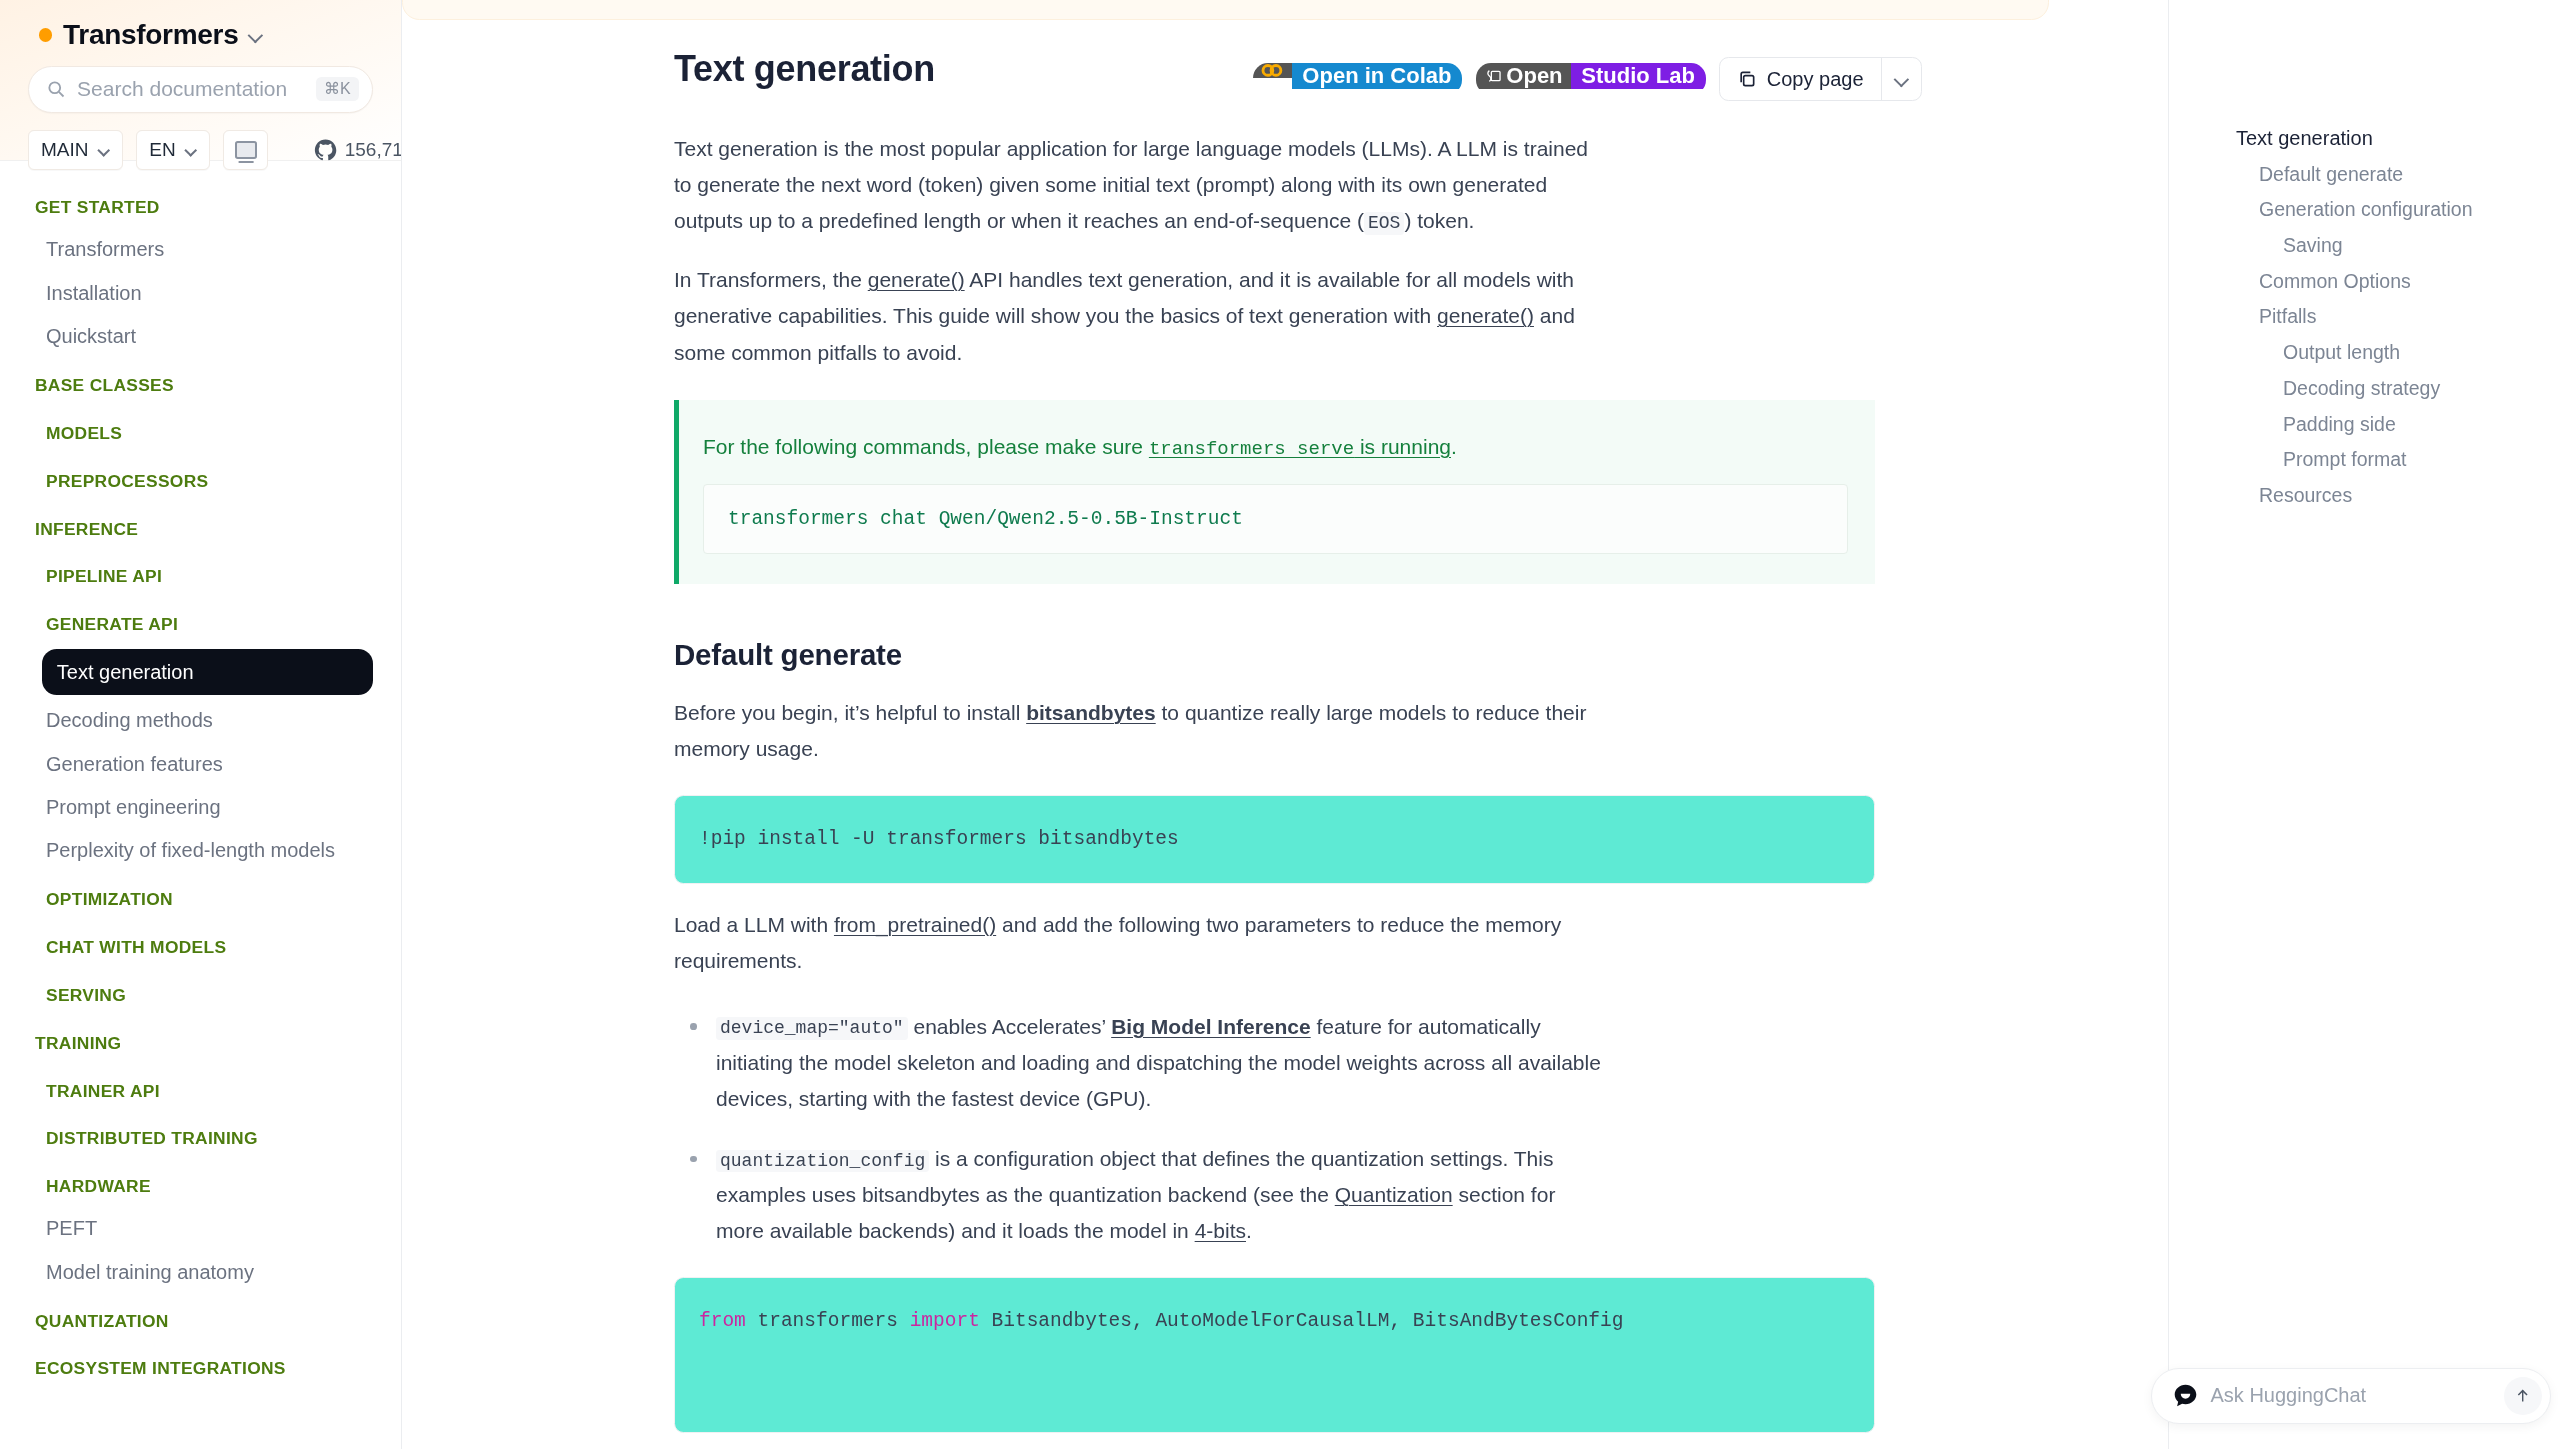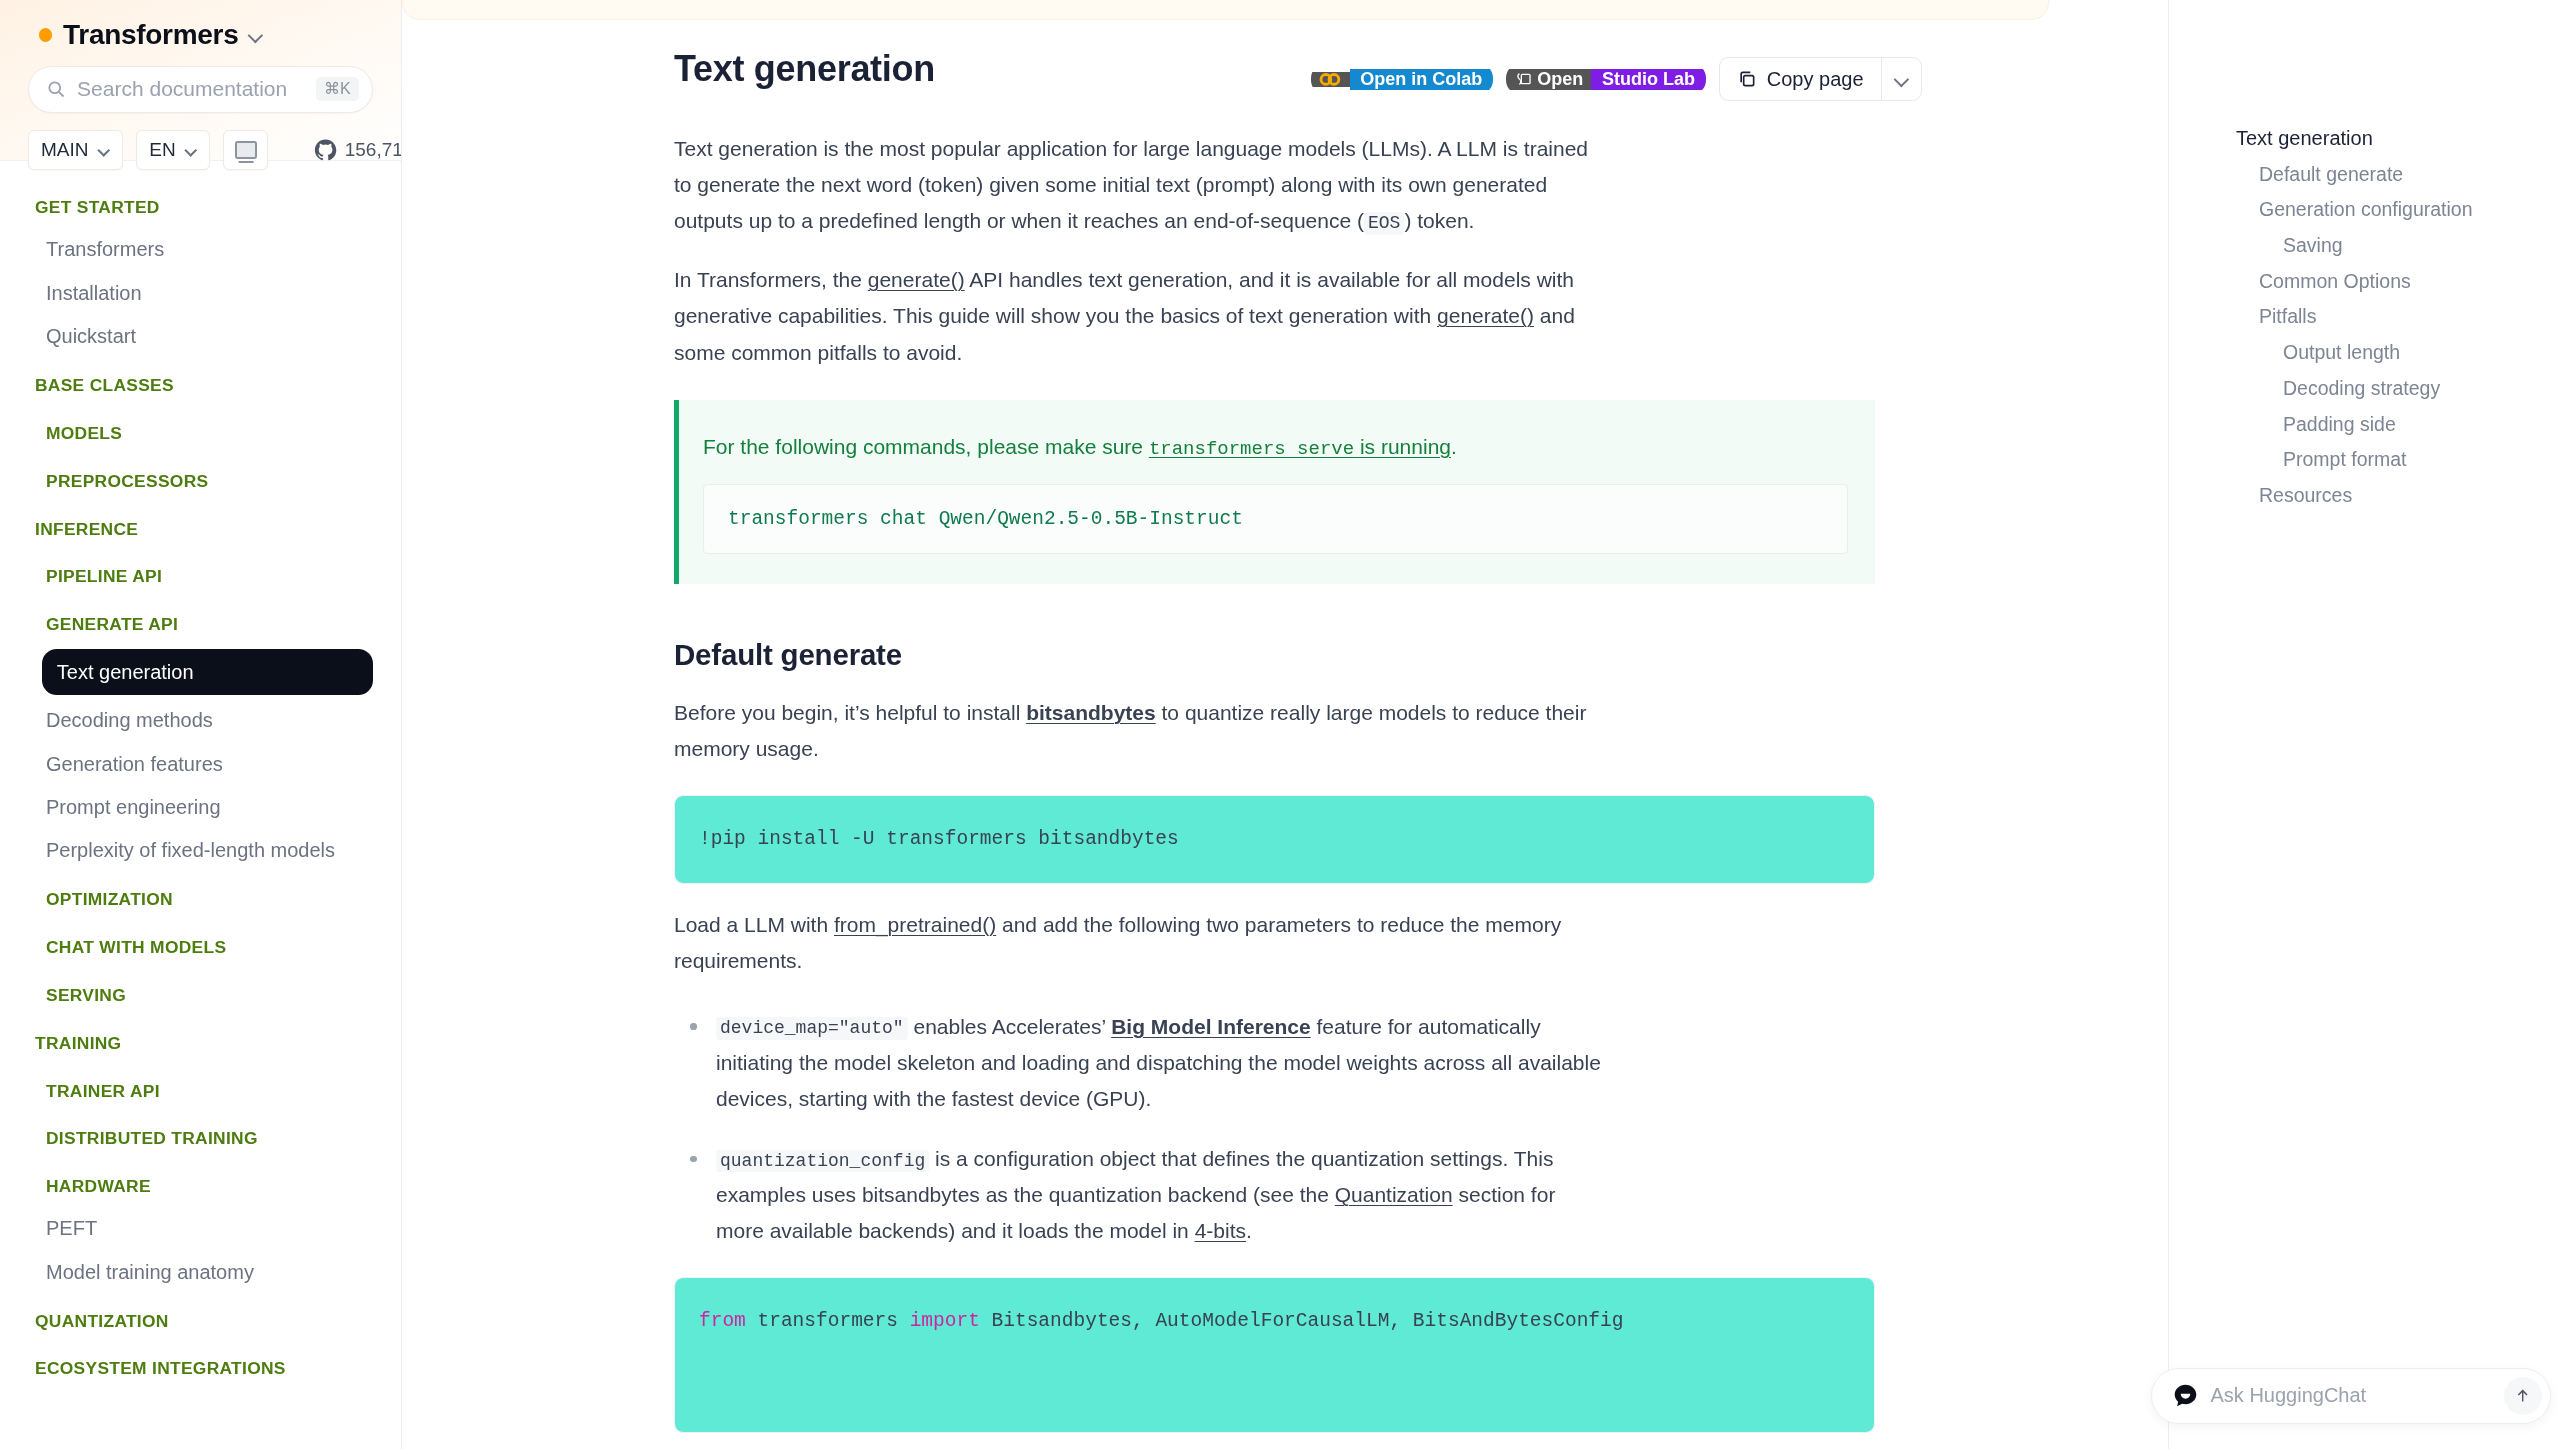--- a/index.html
+++ b/index.html
@@ -97,21 +97,21 @@
     position: absolute; left: 0; top: -27px; width: 1647px; height: 47px;
     background: #fffaf2; border: 1.3px solid #fdf0dd;
     border-radius: 17.4px;
   }
   .article { padding: 48px 0 0 0; width: 1647px; position: relative; }
   .doc-head { display: flex; align-items: flex-start; padding: 0 0 0 272px; position: relative; height: 60px; }
   .doc-title { font-size: 36px; font-weight: 700; color: #1b2236; letter-spacing: -0.3px; }
   .head-actions { position: absolute; right: 127px; top: 9.4px; display: flex; align-items: center; gap: 13.4px; }
   .badge {
     display: flex; height: 32px; border-radius: 15px; overflow: hidden;
-    font-size: 18px; font-weight: 600; align-items: center;
+    font-size: 22px; font-weight: 600; align-items: flex-start;
   }
   .badge .left {
     background: #555555; color: #fff; display: flex; align-items: center; padding: 0 8px; gap: 5.4px;
   }
   .badge .right { display: flex; align-items: center; padding: 0 10.7px; color: #fff; }
   .colab-right { background: #1589cf; }
   .studio-right { background: #7e1ee4; }
   .copy-btn {
     display: flex; align-items: stretch; height: 44px;
     border: 1.3px solid #e6e8ec; border-radius: 9.4px; background: #fff; overflow: hidden; justify-content: space-between;

